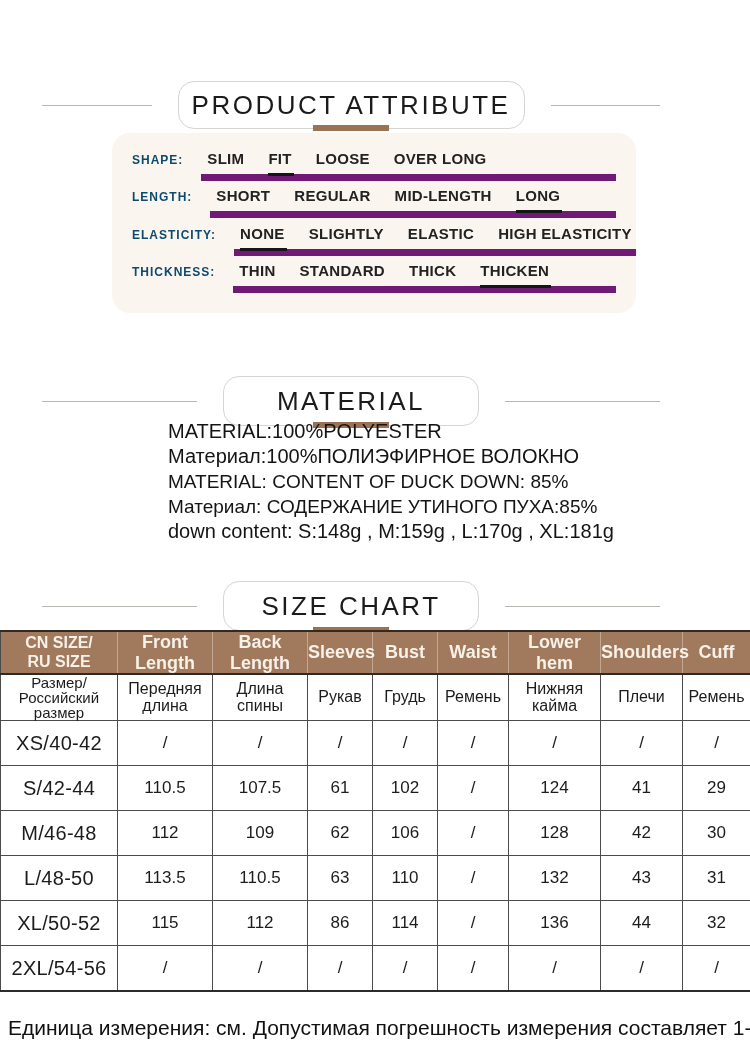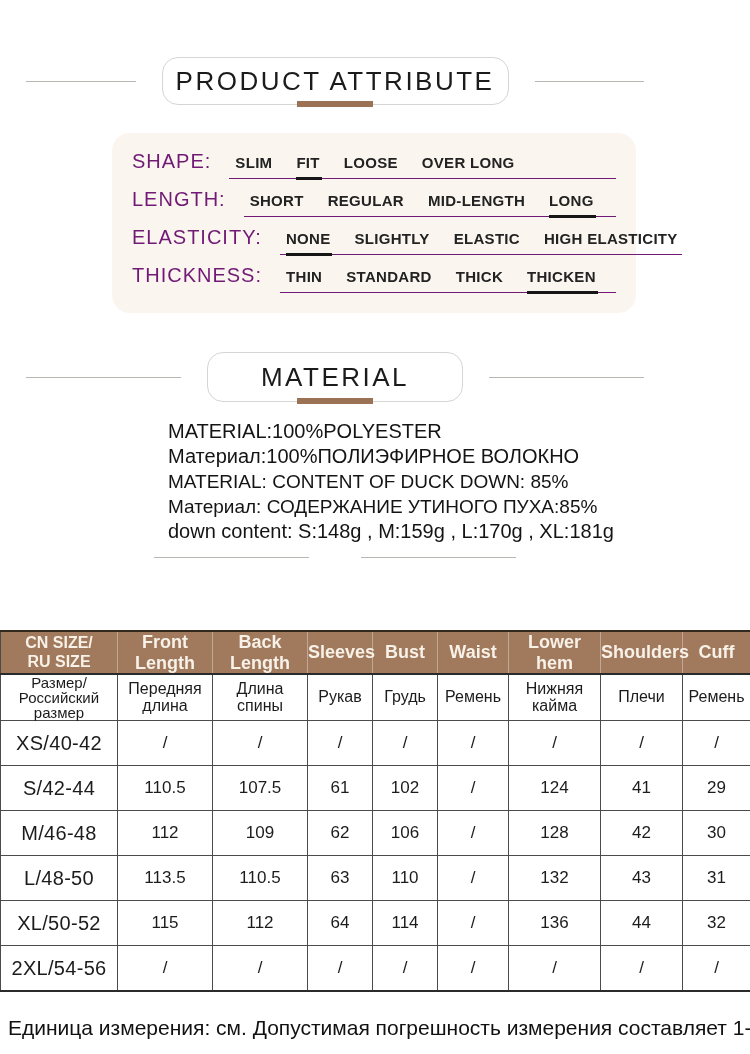--- a/index.html
+++ b/index.html
@@ -3,21 +3,21 @@
 <meta charset="utf-8">
 <style>
   html,body { margin:0; padding:0; background:#ffffff; }
   .page {
     position:relative; width:750px; height:1054px; margin:0 auto;
     background:#ffffff; overflow:hidden;
     font-family:"Liberation Sans", sans-serif; color:#1e1e1e;
   }
 
   
-  .sec-hdr { position:absolute; left:0; width:670px; display:flex; align-items:center; justify-content:center; }
+  .sec-hdr { position:absolute; left:16px; width:670px; display:flex; align-items:center; justify-content:center;margin-top:24px; }
   .sec-hdr .hline { height:1px; background:#b9b5b1; width:122px; margin:0 26px; }
   .sec-hdr .hline.long { width:155px; }
   .sec-box {
     position:relative; box-sizing:border-box; height:48px;
     border:1.5px solid #d7d5d2; border-radius:16px;
     display:flex; align-items:center; justify-content:center;
     font-size:26px; letter-spacing:2.5px; color:#1b1b1b; background:#fff;
     padding:0 20px; white-space:nowrap;
   }
   .sec-box.w-lg { min-width:347px; }
@@ -32,26 +32,26 @@
 
   
   .attr-panel {
     position:absolute; top:133px; left:112px; width:524px; height:180px;
     background:#faf5ee; border-radius:18px; box-sizing:border-box;
     padding:17px 20px 20px 20px;
     display:flex; flex-direction:column; justify-content:space-between;
   }
   .attr-row { display:flex; align-items:baseline; }
   .attr-label {
-    font-size:20px; color:#701a75; letter-spacing:1px; white-space:nowrap;
-    margin-right:18px; flex:0 0 auto;
+    font-size:12px; color:#0c4a6e; letter-spacing:1px; white-space:nowrap;
+    margin-right:18px; flex:0 0 auto;font-weight:bold;
   }
   .attr-opts {
     flex:1 1 auto; display:flex; gap:24px; align-items:baseline;
-    border-bottom:1px solid #701a75; padding:0 4px 7px 6px;
+    border-bottom:7px solid #701a75; padding:0 4px 7px 6px;
   }
   .opt {
     position:relative; font-size:15px; font-weight:bold; color:#222;
     letter-spacing:0.3px; white-space:nowrap;
   }
   .opt.sel::after {
     content:""; position:absolute; left:0; right:-2px; bottom:-9px;
     height:3px; background:#161616;
   }
 
@@ -155,20 +155,24 @@
   <div class="material-block">
     <div class="mline">MATERIAL:100%POLYESTER</div>
     <div class="mline">Материал:100%ПОЛИЭФИРНОЕ ВОЛОКНО</div>
     <div class="mline sm">MATERIAL: CONTENT OF DUCK DOWN: 85%</div>
     <div class="mline sm">Материал: СОДЕРЖАНИЕ УТИНОГО ПУХА:85%</div>
     <div class="mline">down content: S:148g , M:159g , L:170g , XL:181g</div>
   </div>
 
   <div class="sec-hdr" id="hdr-size">
     <div class="hline long"></div>
+    <div class="sec-box w-md">
+      <span>SIZE CHART</span>
+      <span class="sec-bar"></span>
+    </div>
     <div class="hline long"></div>
   </div>
 
   <table class="size-table">
     <colgroup>
       <col style="width:117px">
         <col style="width:95px">
         <col style="width:95px">
       <col style="width:65px">
         <col style="width:65px">
@@ -249,21 +253,21 @@
         <td>110</td>
         <td>/</td>
         <td>132</td>
         <td>43</td>
         <td>31</td>
       </tr>
       <tr class="data">
         <td class="first">XL/50-52</td>
         <td>115</td>
         <td>112</td>
-        <td>64</td>
+        <td>86</td>
         <td>114</td>
         <td>/</td>
         <td>136</td>
         <td>44</td>
         <td>32</td>
       </tr>
       <tr class="data">
         <td class="first">2XL/54-56</td>
         <td>/</td>
         <td>/</td>

